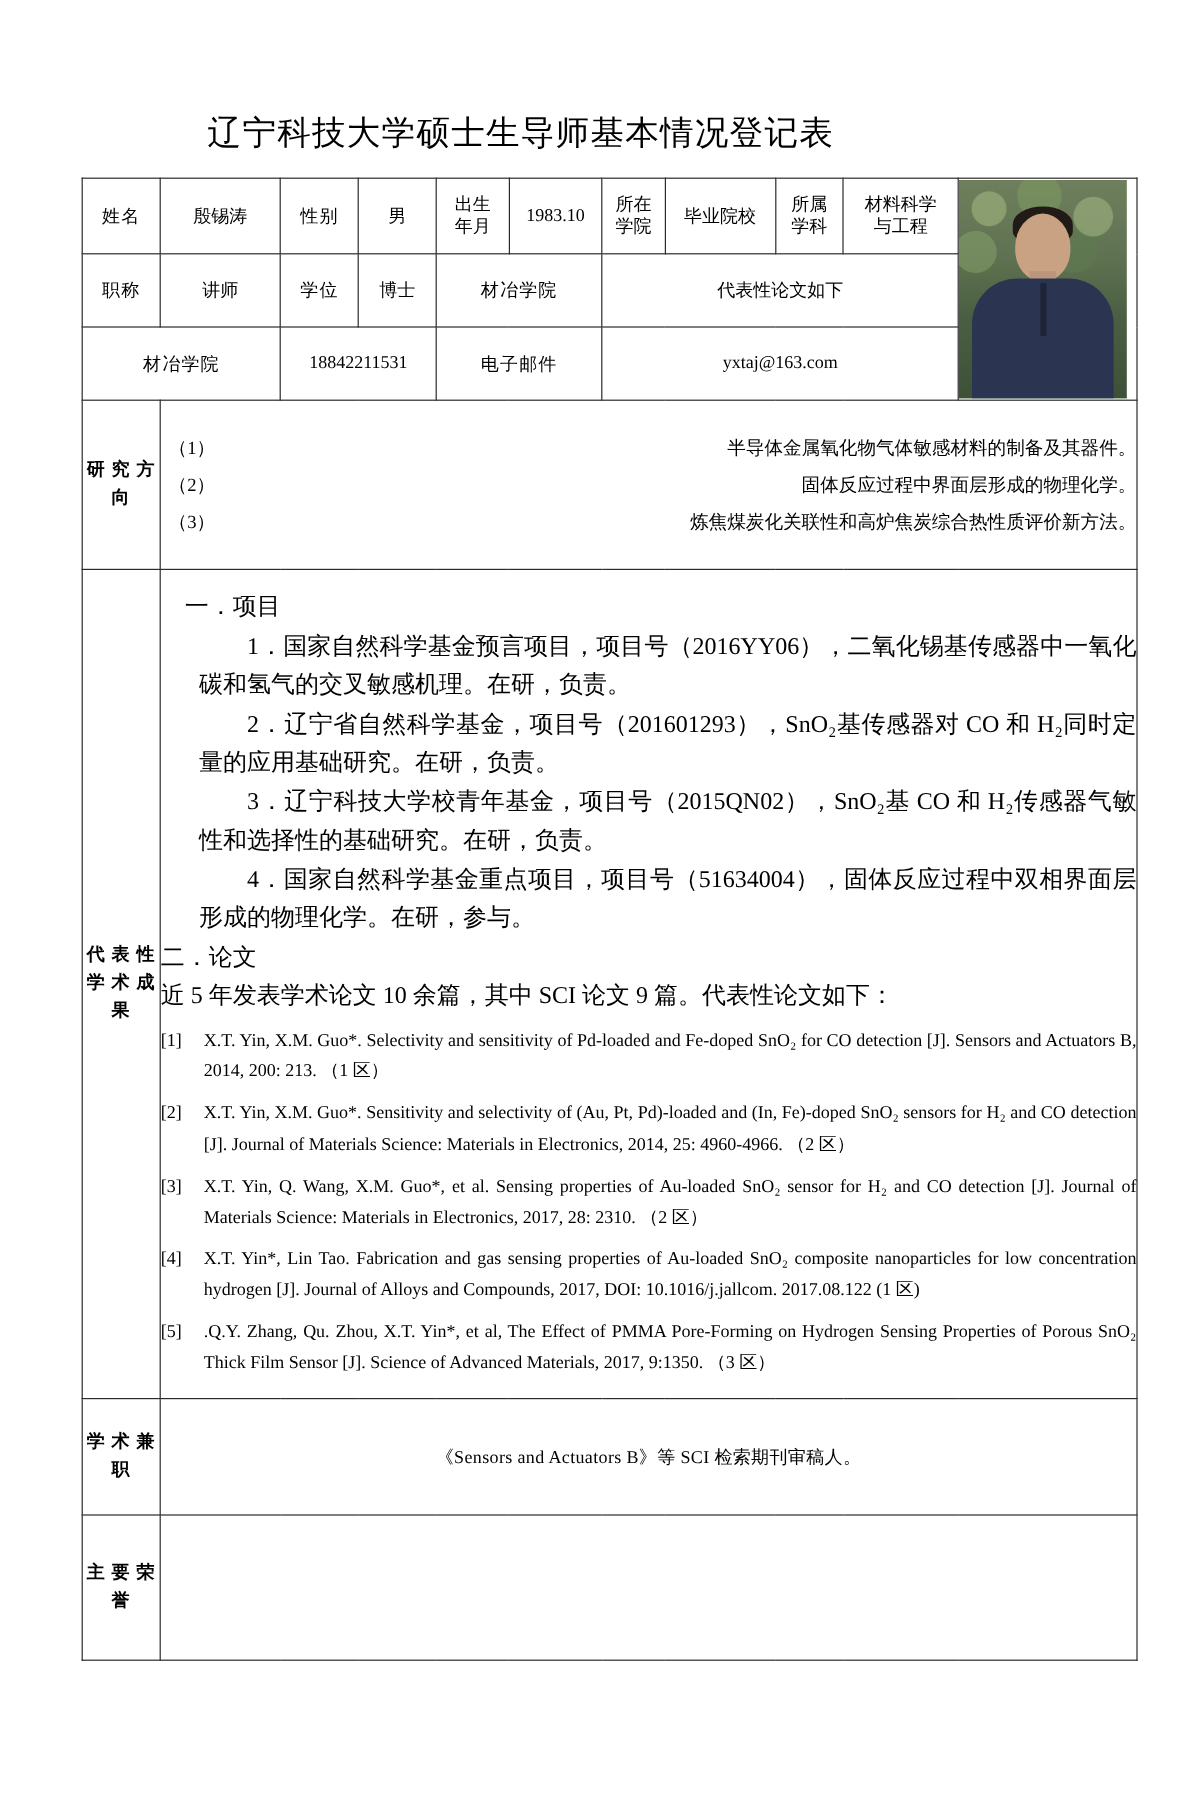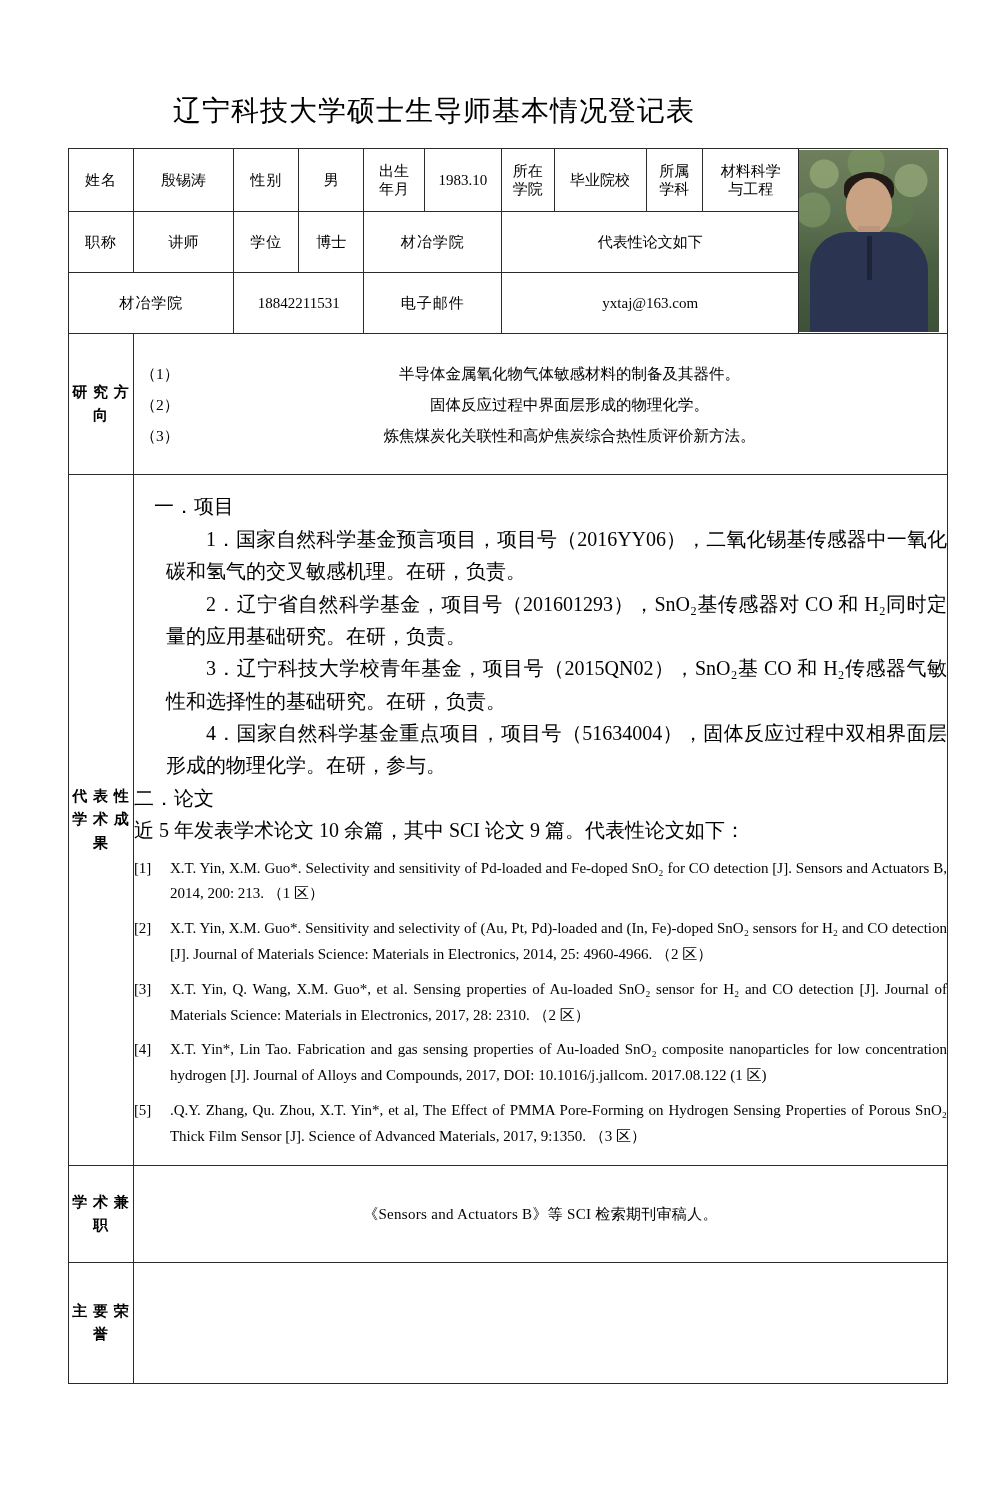--- a/index.html
+++ b/index.html
@@ -146,21 +146,21 @@
     font-size: 15.5px;
     line-height: 1.78;
   }
   .res-line {
     display: flex;
     gap: 6px;
     line-height: 2.0;
     font-size: 15.5px;
   }
   .res-num { width: 52px; flex: 0 0 52px; }
-  .res-txt { flex: 1 1 auto; }
+  .res-txt { flex: 1 1 auto; text-align: right; }
   .ach-cn {
     font-size: 20px;
     line-height: 1.62;
     text-align: justify;
   }
   .ach-cn .ind1 { text-indent: 2em; display: block; margin-left: 32px; }
   .ach-cn .hd { display: block; text-indent: 1em; }
   .ref {
     display: flex;
     gap: 8px;

